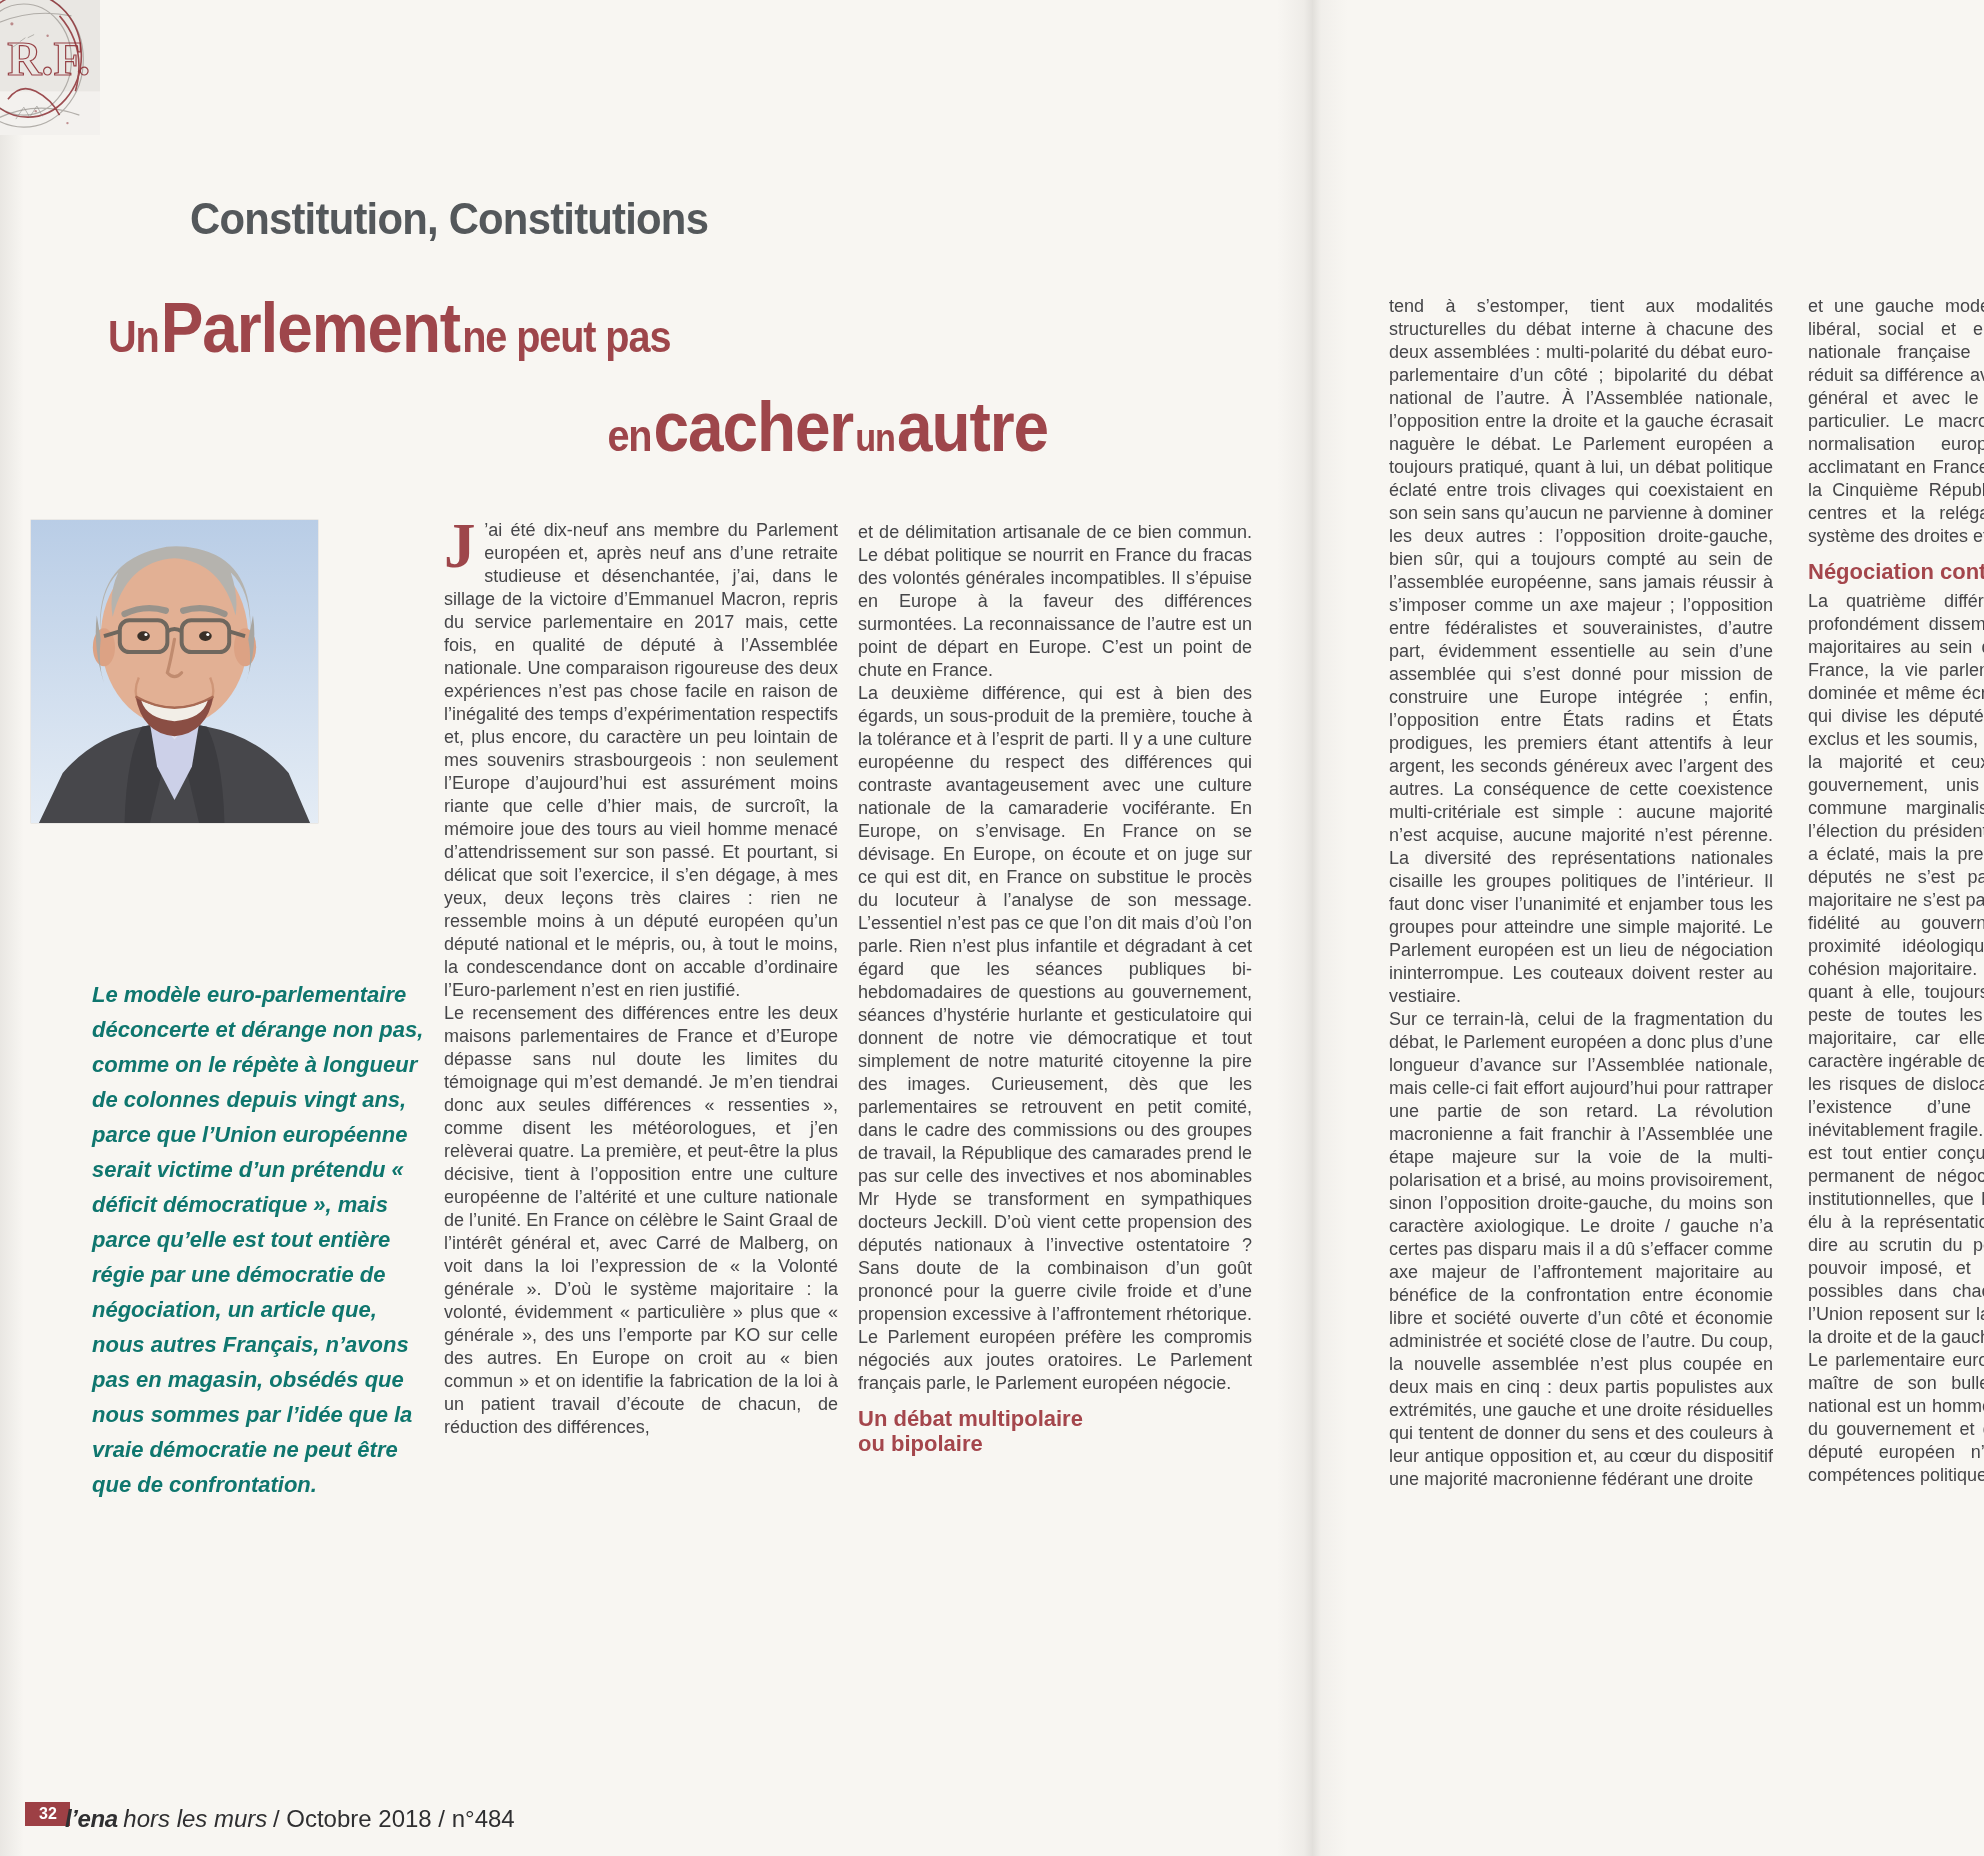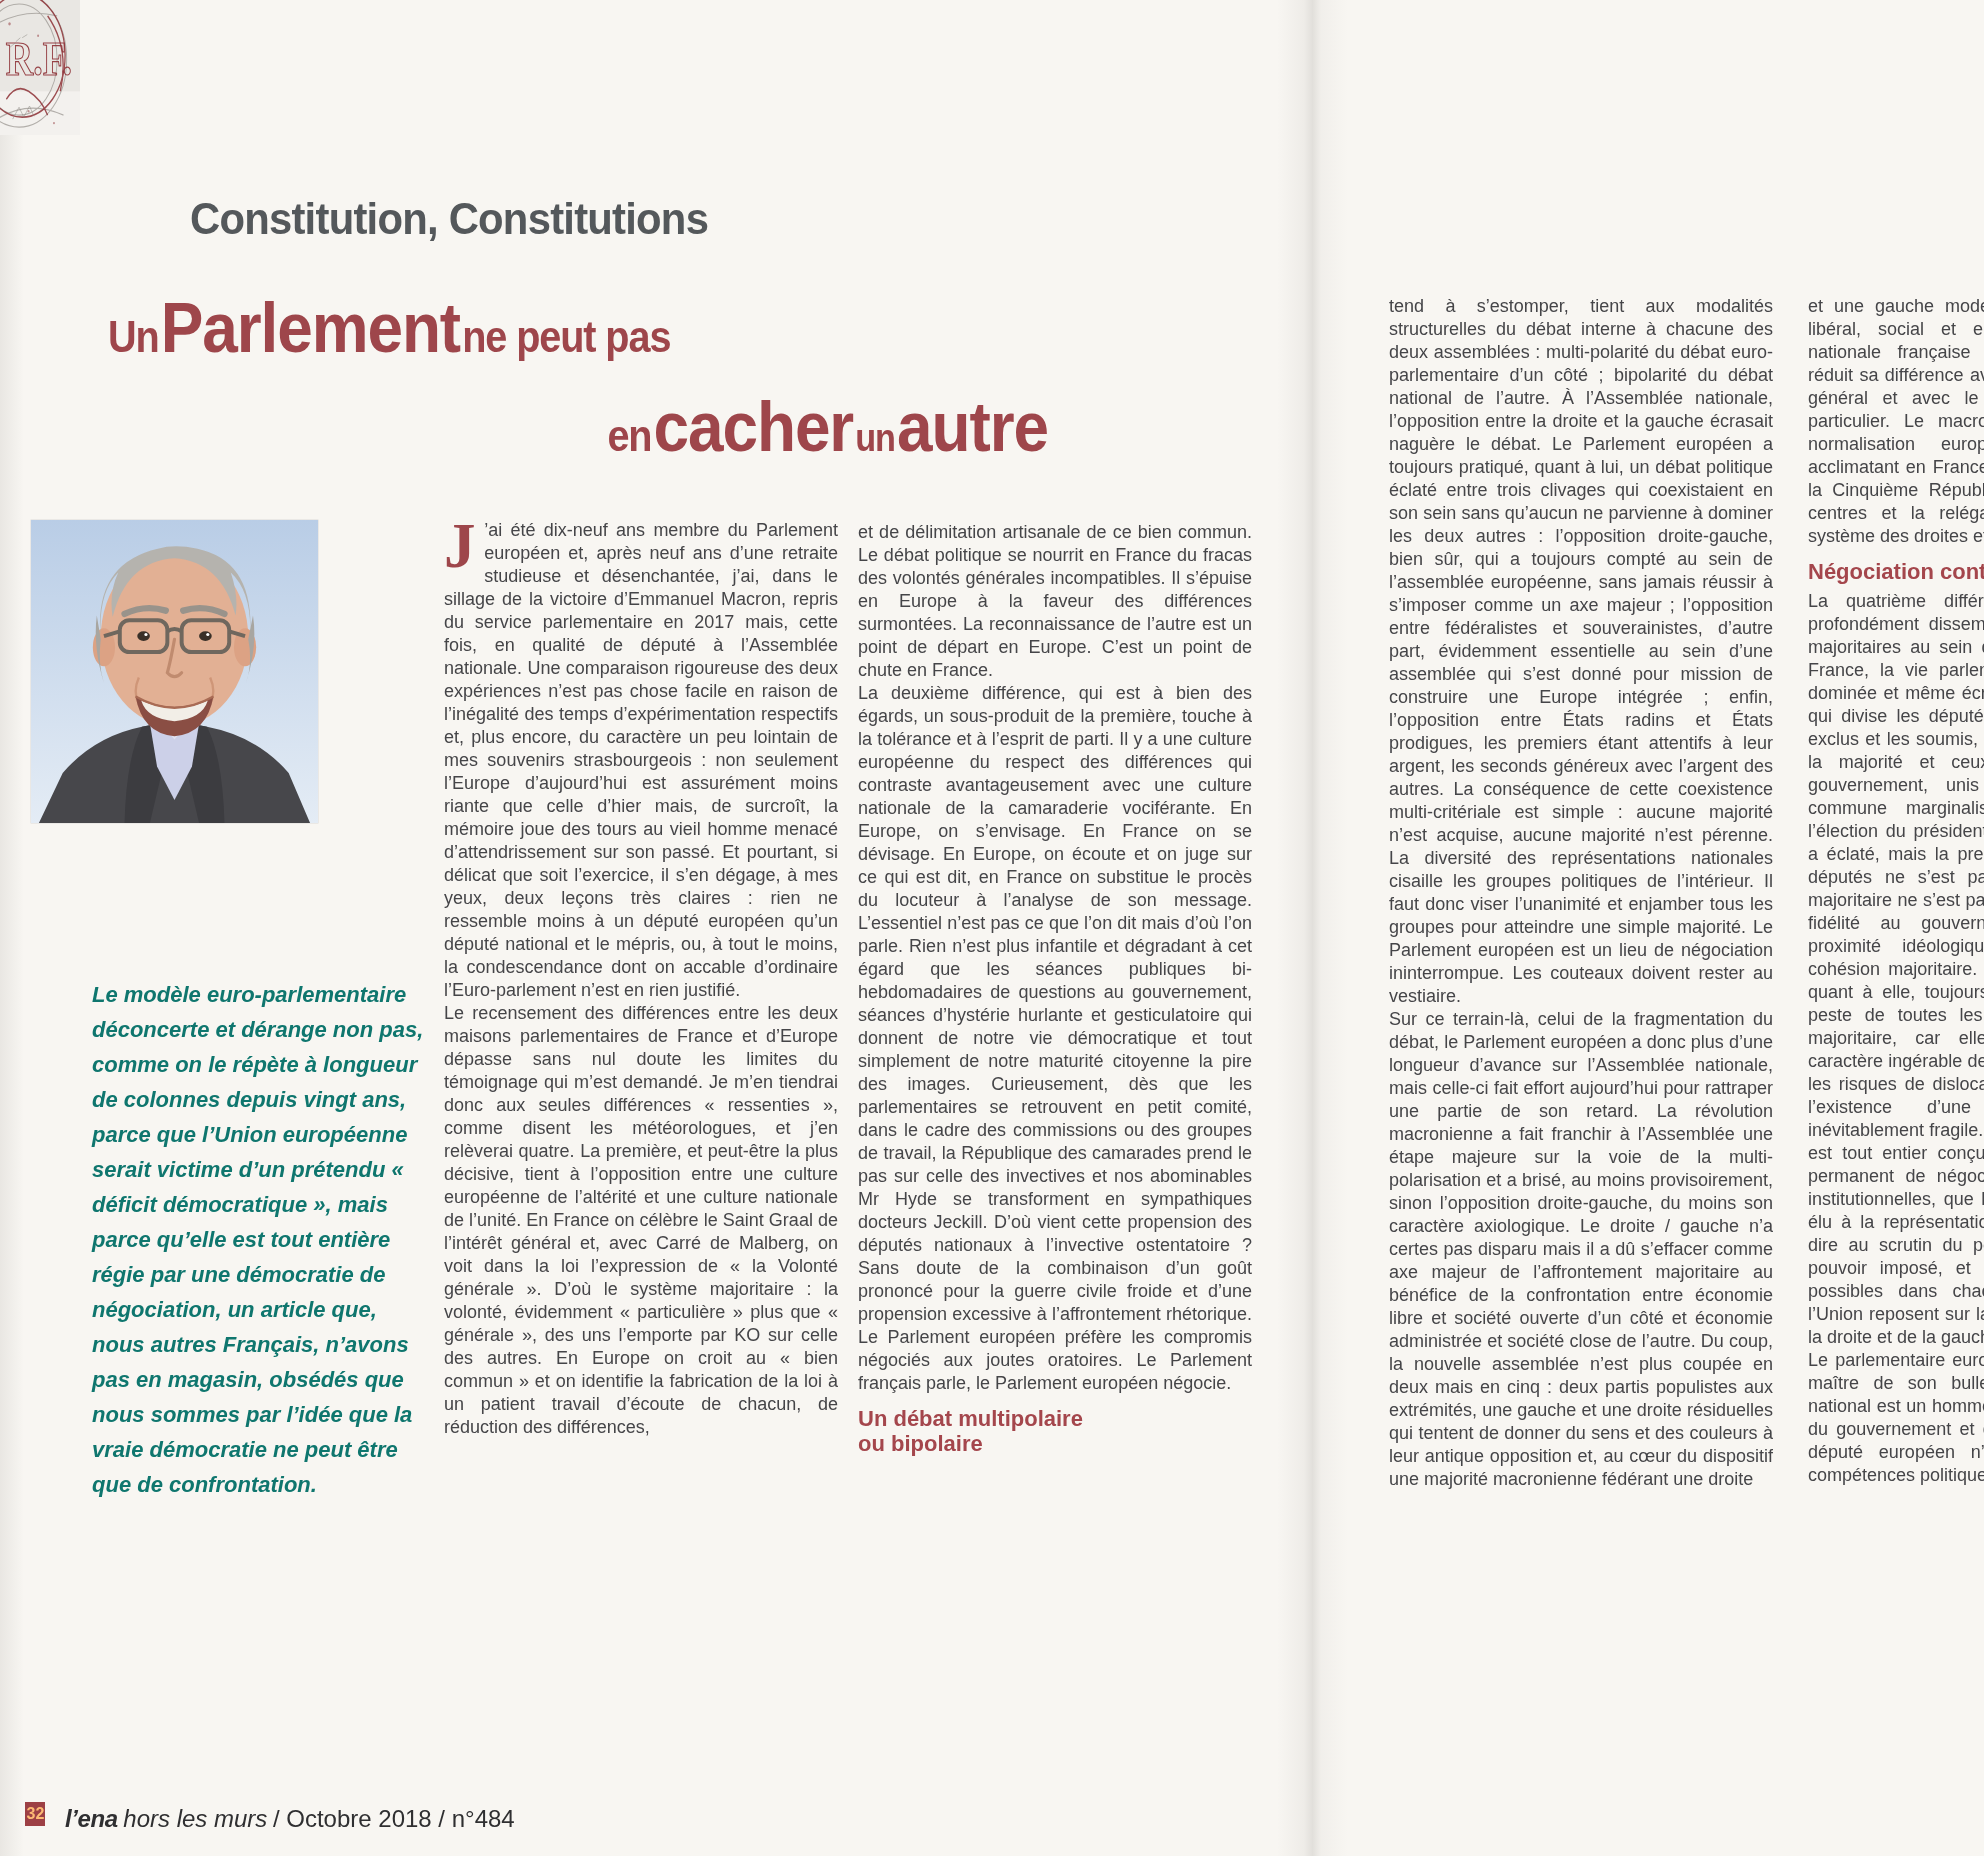--- a/index.html
+++ b/index.html
@@ -67,34 +67,34 @@
   .colC{left:76px;top:295px;width:384px;height:1520px;overflow:hidden;}
   .colD{left:495px;top:295px;width:392px;height:1520px;overflow:hidden;}
   .dropcap{
     float:left;font-family:"Liberation Serif", serif;font-weight:700;
     font-size:63px;line-height:47px;color:#9e464b;
     margin:4px 8.7px 0 0;
   }
 
   
   .pagenum{
-    position:absolute;width:20px;height:24px;background:#9d4045;color:#fdba74;
+    position:absolute;width:45px;height:24px;background:#9d4045;color:#ffffff;
     font-size:16px;font-weight:700;display:flex;align-items:center;justify-content:center;
   }
   .pagenum-left{left:25.4px;top:1802px;}
   .foot-line{position:absolute;top:1805px;font-size:24px;color:#2f2f31;white-space:nowrap;}
   .foot-left{left:65px;}
   .foot-logo{font-weight:700;font-style:italic;letter-spacing:-0.4px;}
   .foot-mid{font-style:italic;margin-left:5.6px;}
   .foot-rest{margin-left:5.6px;}
 
   
   .stamp{position:absolute;overflow:hidden;}
   .stamp svg{display:block;width:100%;height:100%;}
-  .stamp-left{left:0;top:0;width:80px;height:135px;}
+  .stamp-left{left:0;top:0;width:100px;height:135px;}
 </style>
 </head>
 <body>
 
 <div class="spread">
   <div class="edge-shade edge-left"></div>
 
   <div class="page page-left">
 
     <div class="stamp stamp-left">

